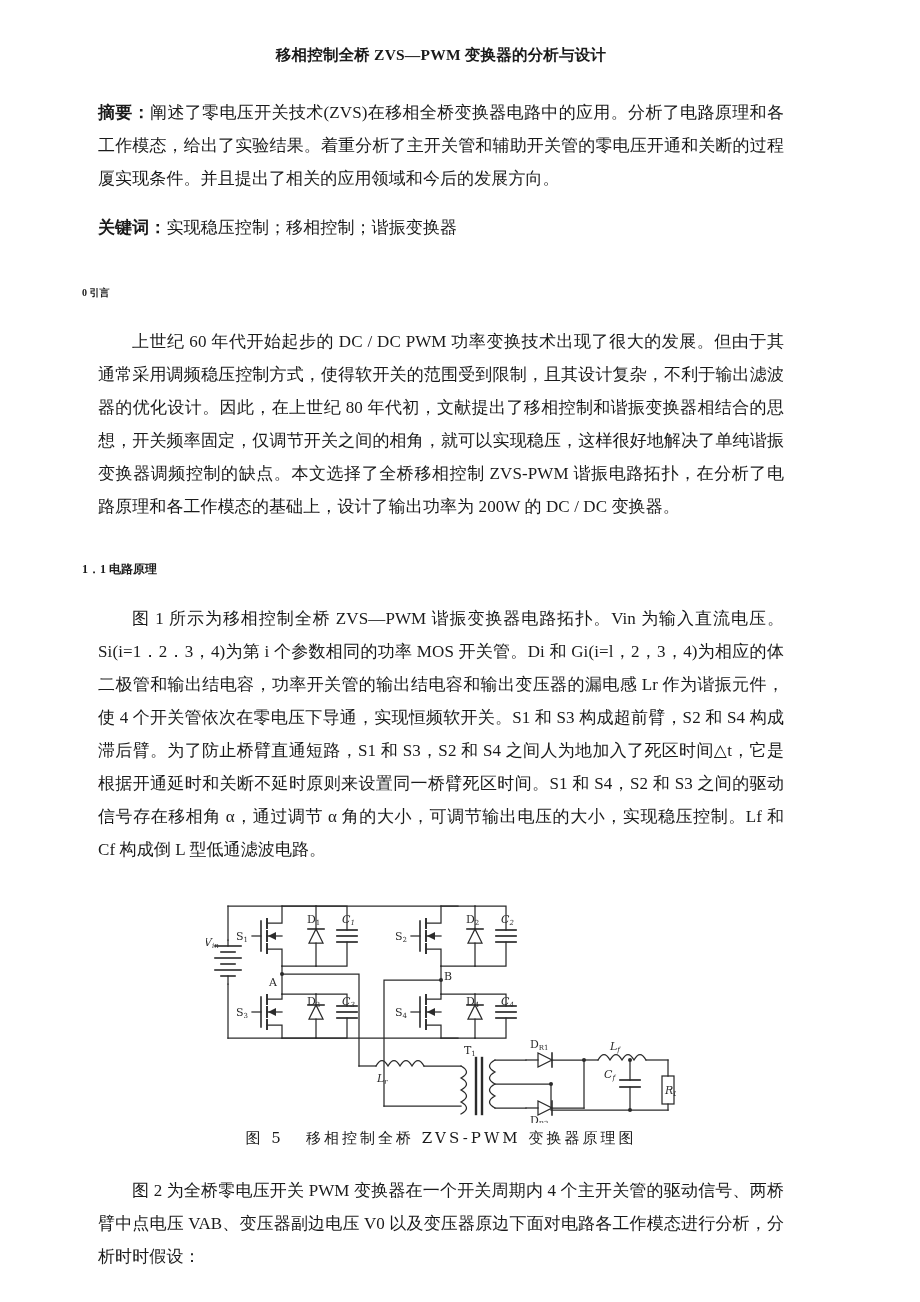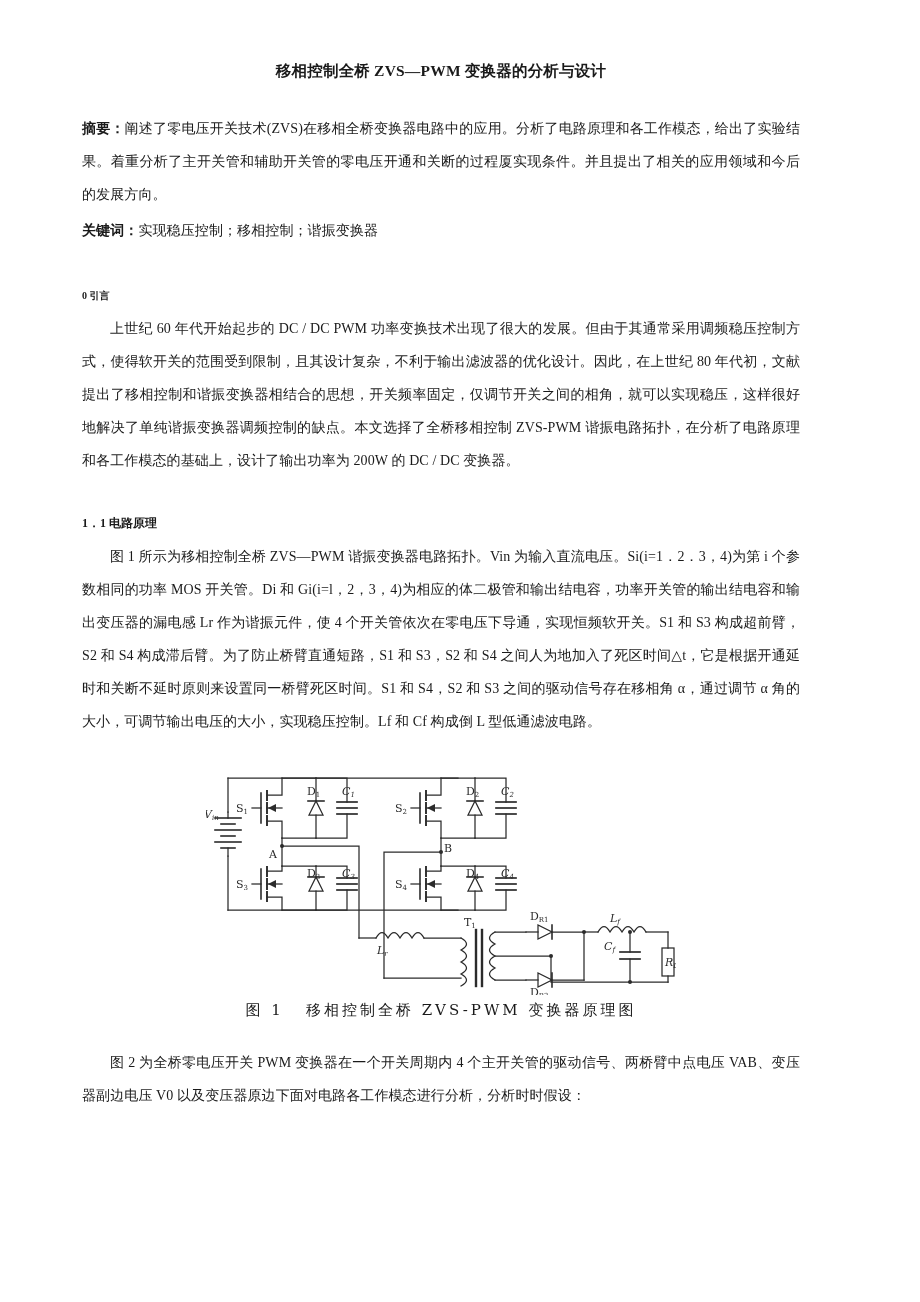--- a/index.html
+++ b/index.html
@@ -12,36 +12,36 @@
     height: 1302px;
     font-family: "Liberation Serif", "DejaVu Serif", serif;
     color: #1a1a1a;
     -webkit-font-smoothing: antialiased;
   }
   .page {
     position: relative;
     width: 882px;
     height: 1302px;
     box-sizing: border-box;
-    padding: 16px 82px;
+    padding: 0 82px;
     overflow: hidden;
   }
   .doc-title {
     margin: 0;
     padding-top: 44px;
     text-align: center;
     font-size: 15.5px;
     font-weight: bold;
     letter-spacing: 0.2px;
     line-height: 1.4;
   }
   .para {
-    font-size: 14px;
+    font-size: 17px;
     line-height: 33px;
-    margin: 0;
+    margin: 16px;
     text-align: justify;
     text-justify: inter-ideograph;
     letter-spacing: 0.1px;
   }
   .abstract-block {
     margin-top: 30px;
   }
   .lbl-bold {
     font-weight: bold;
   }
@@ -335,20 +335,20 @@
 
           <text x="324" y="160" font-size="11"><tspan>D</tspan><tspan font-size="7" dy="2">R1</tspan></text>
           <text x="324" y="236" font-size="11"><tspan>D</tspan><tspan font-size="7" dy="2">R3</tspan></text>
 
           <text x="404" y="162" font-size="11" font-style="italic"><tspan>L</tspan><tspan font-size="7" dy="2">f</tspan></text>
           <text x="398" y="190" font-size="11" font-style="italic"><tspan>C</tspan><tspan font-size="7" dy="2">f</tspan></text>
           <text x="472" y="206" font-size="11" font-style="italic" text-anchor="end"><tspan>R</tspan><tspan font-size="7" dy="2">L</tspan></text>
         </g>
       </svg>
     </div>
-    <div class="fig-caption"><span class="cap-num">图 1</span><span class="cap-gap"></span><span>移相控制全桥 ZVS-PWM 变换器原理图</span></div>
+    <div class="fig-caption"><span class="cap-num">图 5</span><span class="cap-gap"></span><span>移相控制全桥 ZVS-PWM 变换器原理图</span></div>
   </div>
 
   <div class="closing-para">
     <p class="para indent">图 2 为全桥零电压开关 PWM 变换器在一个开关周期内 4 个主开关管的驱动信号、两桥臂中点电压 VAB、变压器副边电压 V0 以及变压器原边下面对电路各工作模态进行分析，分析时时假设：</p>
   </div>
 
 </div>
 
 </body></html>

